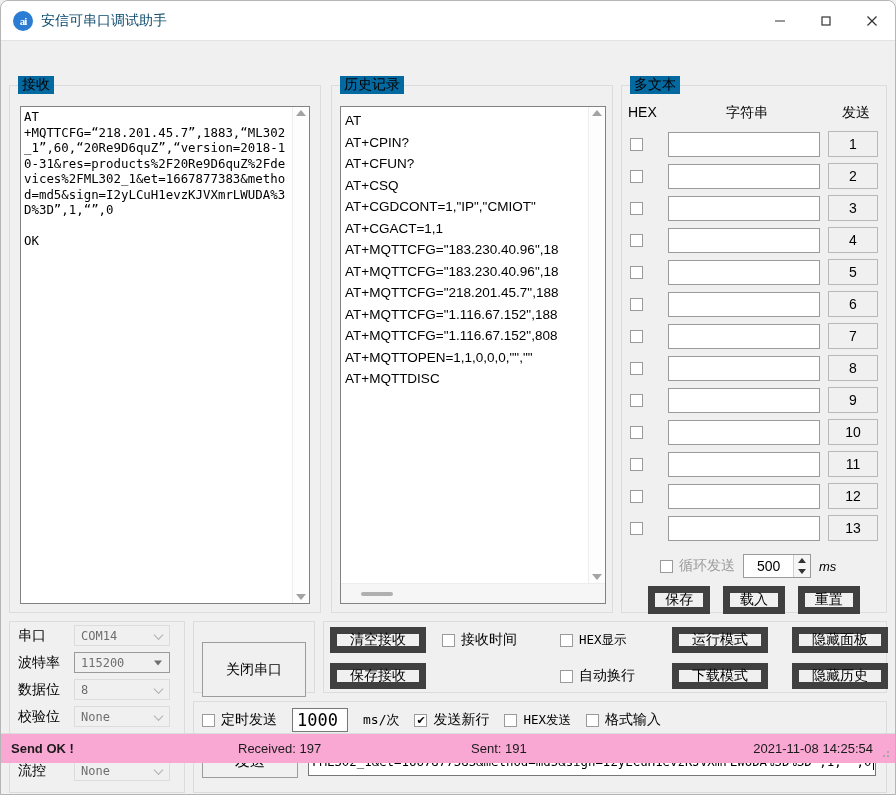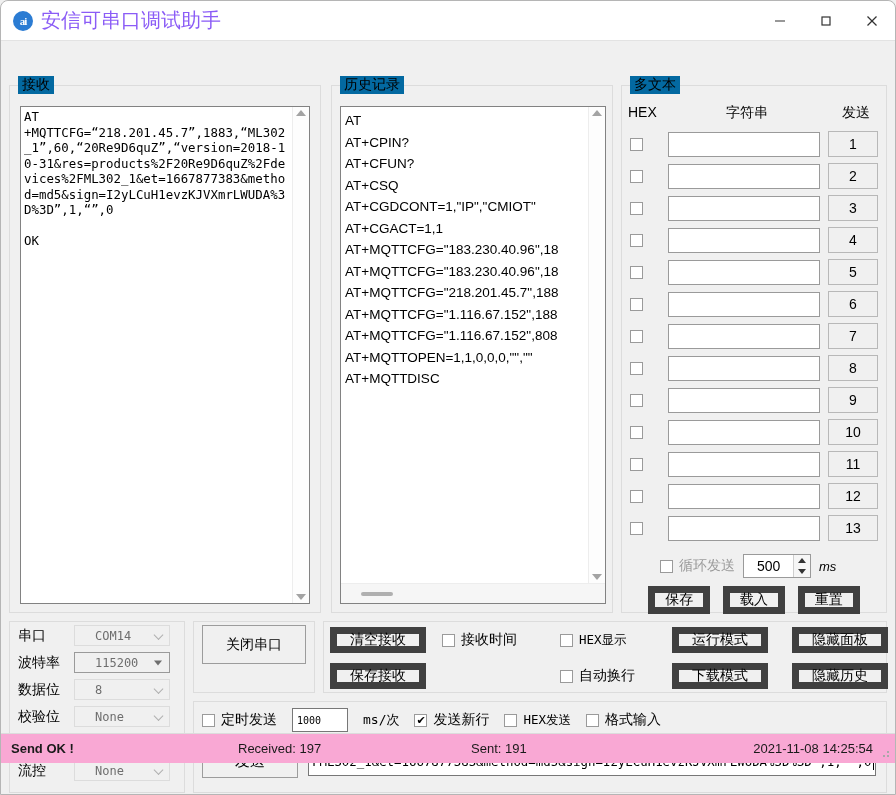--- a/index.html
+++ b/index.html
@@ -26,21 +26,21 @@
   }
   #app-icon {
     width: 20px; height: 20px; border-radius: 50%;
     background: #2b7cd3;
     margin-left: 12px; margin-right: 8px;
     color: #fff; font-size: 11px; font-weight: bold;
     display: flex; align-items: center; justify-content: center;
     font-family: "Liberation Serif", serif;
     letter-spacing: -1px;
   }
-  #title-text { font-size: 20px; color: #8b5cf6; }
+  #title-text { font-size: 14px; color: #0c4a6e; }
   .wbtn {
     width: 46px; height: 39px;
     display: flex; align-items: center; justify-content: center;
     cursor: default;
   }
   .wbtn svg { display: block; }
   #win-controls { position: absolute; right: 0; top: 0; display: flex; }
 
   
   #workspace { position: relative; width: 894px; height: 722px; background: #f0f0f0; }
@@ -171,41 +171,41 @@
   
   #grp-serial { left: 8px; top: 580px; width: 176px; height: 172px; }
   .srow { display: flex; align-items: center; height: 27px; padding-left: 8px; }
   .slabel { width: 56px; font-size: 14px; color: #000; }
   .scombo {
     width: 96px; height: 21px;
     border: 1px solid #dcdcdc; background: #f0f0f0;
     display: flex; align-items: center;
     font-size: 12px; color: #6e6e6e;
     font-family: "DejaVu Sans Mono", monospace;
-    padding-left: 20px; position: relative;
+    padding-left: 6px; position: relative;
   }
   .scombo.active { border: 1px solid #9a9a9a; }
   .chev {
     position: absolute; right: 7px; top: 50%;
     width: 7px; height: 7px;
     border-right: 1.5px solid #b0b0b0; border-bottom: 1.5px solid #b0b0b0;
     transform: translateY(-65%) rotate(45deg);
   }
   .chev.solid {
     border: none; width: 0; height: 0;
     border-left: 4px solid transparent; border-right: 4px solid transparent;
     border-top: 5px solid #6e6e6e;
     transform: translateY(-50%);
   }
 
   
   #grp-port { left: 192px; top: 580px; width: 122px; height: 72px; }
   #btn-port {
-    position: absolute; left: 8px; top: 3px;
-    width: 104px; height: 39px;
+    position: absolute; left: 8px; top: 20px;
+    width: 104px; height: 55px;
     border: 1px solid #9c9c9c; background: #f0f0f0;
     font-size: 14px; display: flex; align-items: center; justify-content: center;
   }
 
   
   #grp-recvopt { left: 322px; top: 580px; width: 564px; height: 72px; }
   #recvopt-inner {
     position: absolute; left: 0; top: 0;
     width: 100%; height: 100%;
     display: grid;
@@ -225,21 +225,21 @@
 
   
   #grp-send { left: 192px; top: 660px; width: 694px; height: 92px; }
   #send-opts {
     position: absolute; left: 8px; top: 6px;
     display: flex; align-items: center; gap: 15px;
     font-size: 14px;
   }
   #timer-input {
     width: 56px; height: 24px; border: 1px solid #777; background: #fff;
-    font-size: 10px; color: #000; padding-left: 4px;
+    font-size: 17px; color: #000; padding-left: 4px;
     display: flex; align-items: center;
     font-family: "DejaVu Sans Mono", monospace;
   }
   #ms-label { font-size: 13px; font-family: "DejaVu Sans Mono", monospace; }
   #send-row {
     position: absolute; left: 8px; top: 42px;
     display: flex; align-items: center;
   }
   #btn-send {
     width: 96px; height: 34px;

